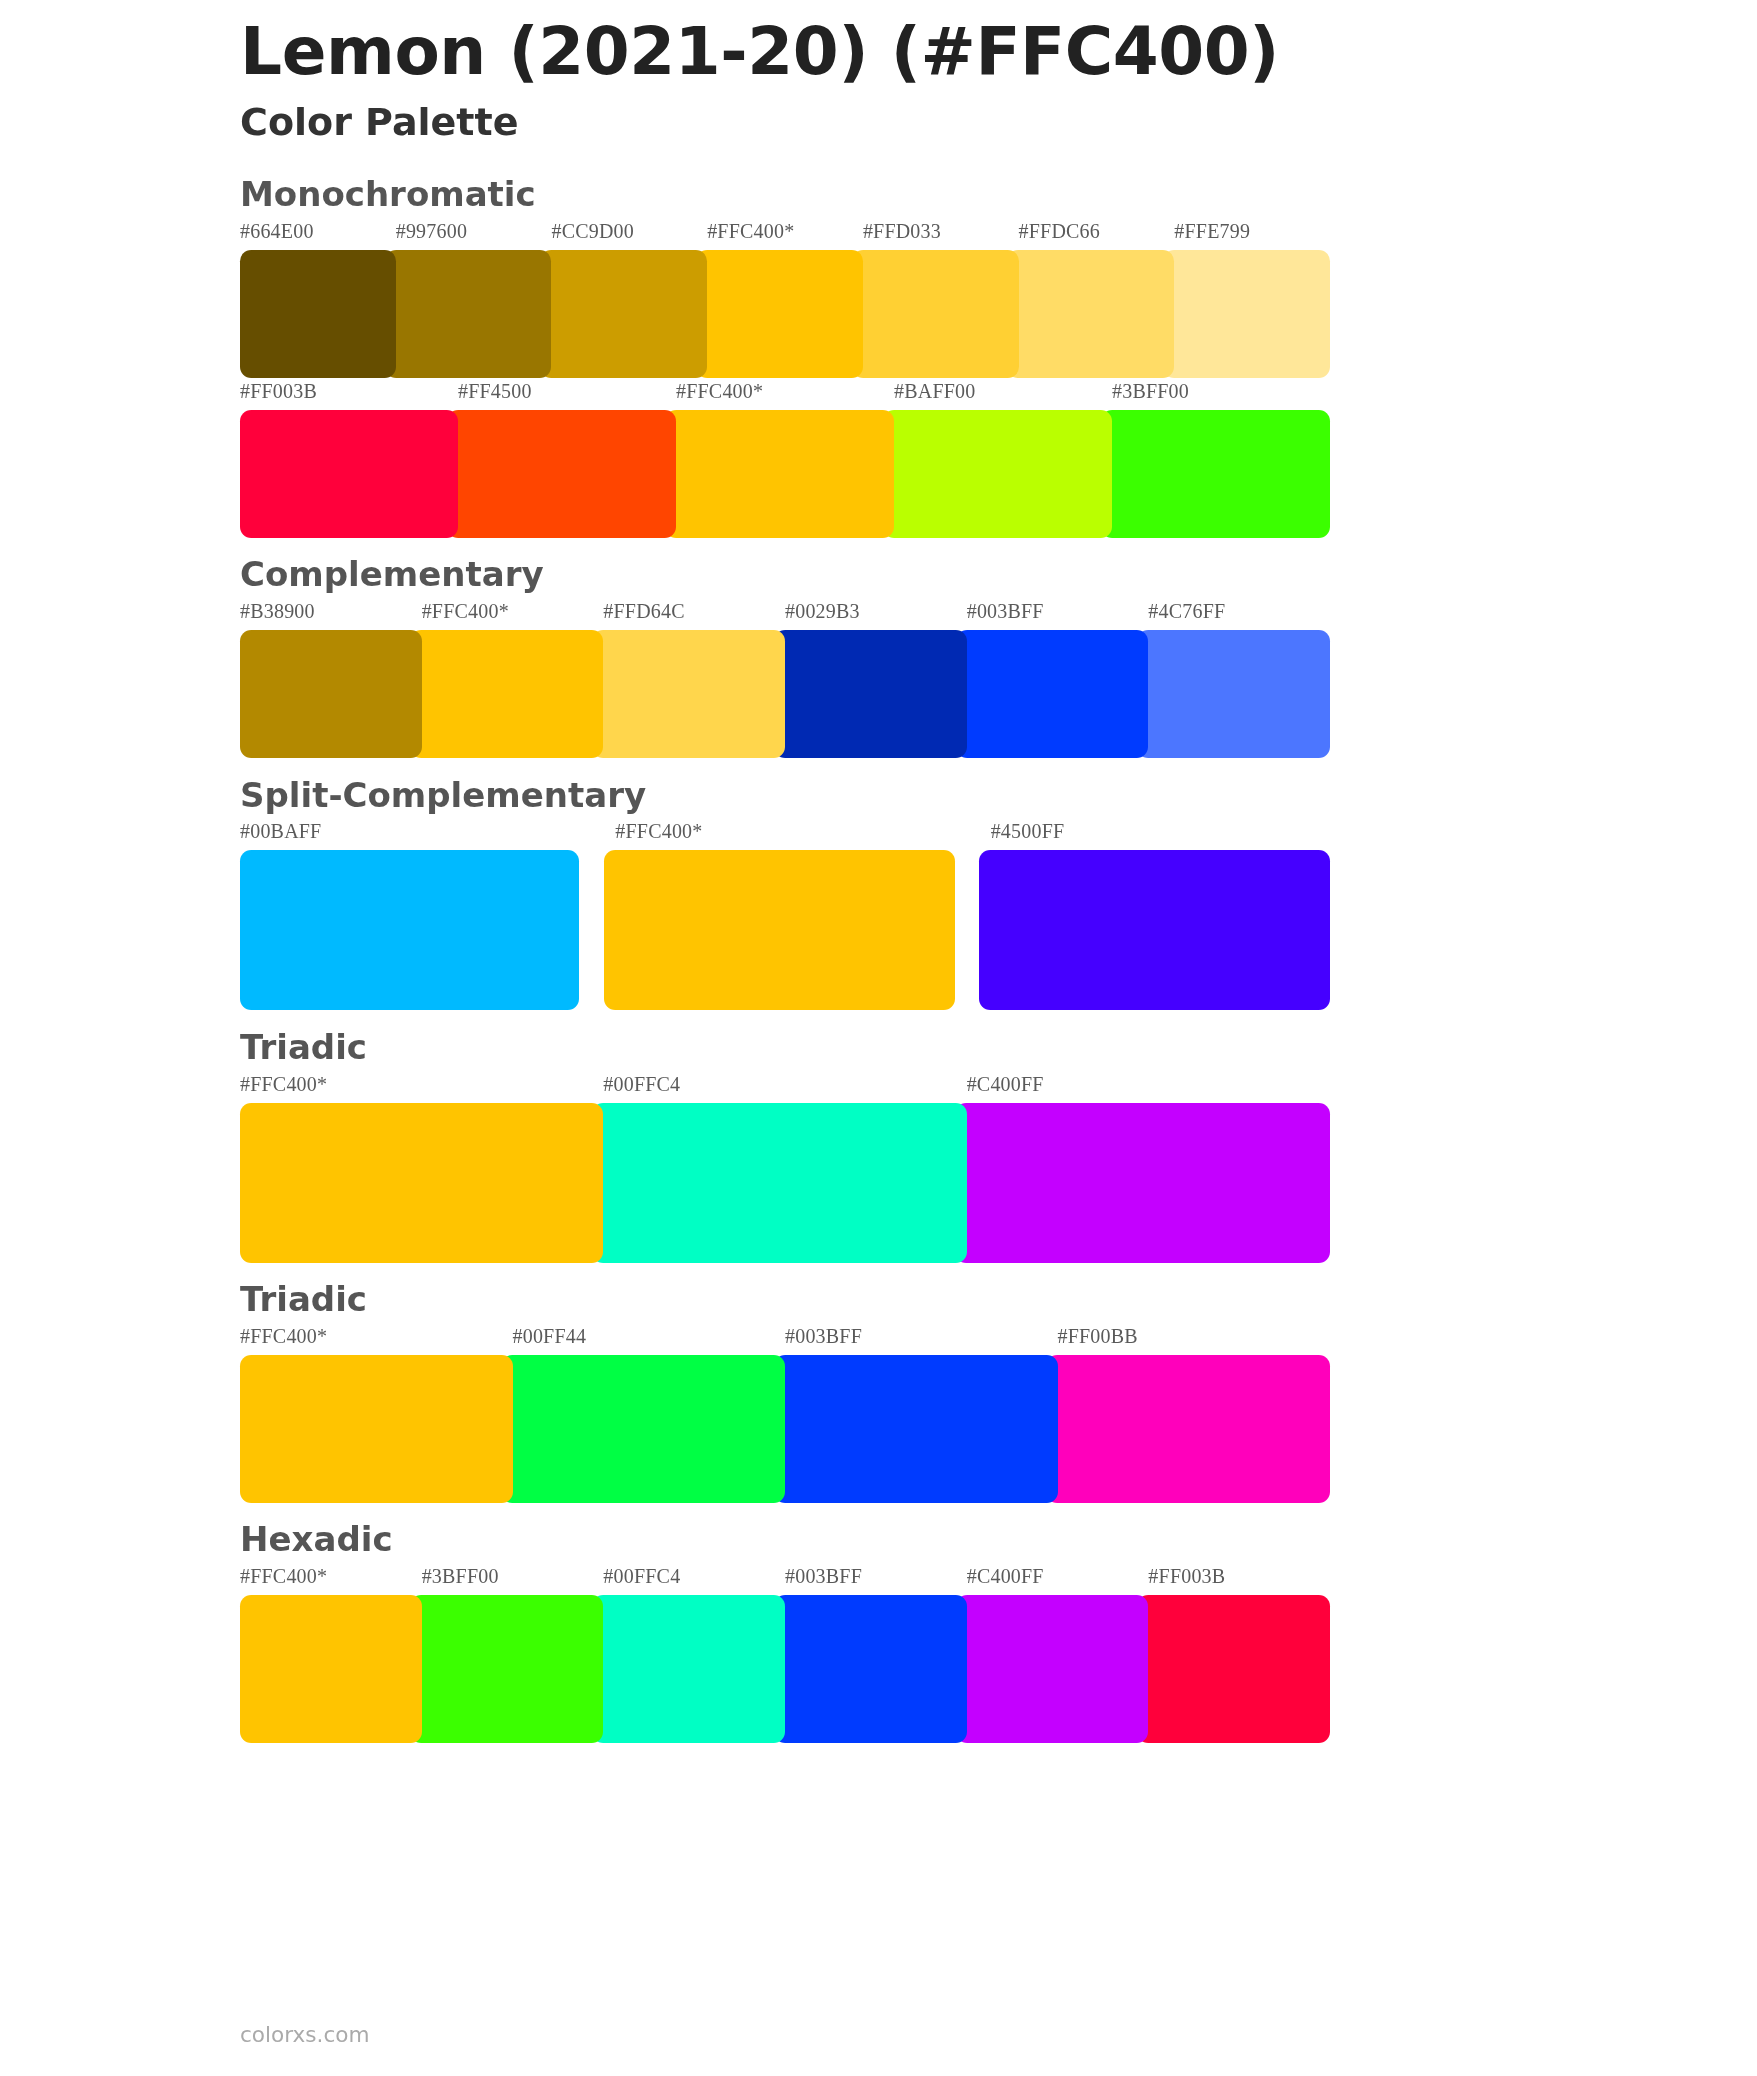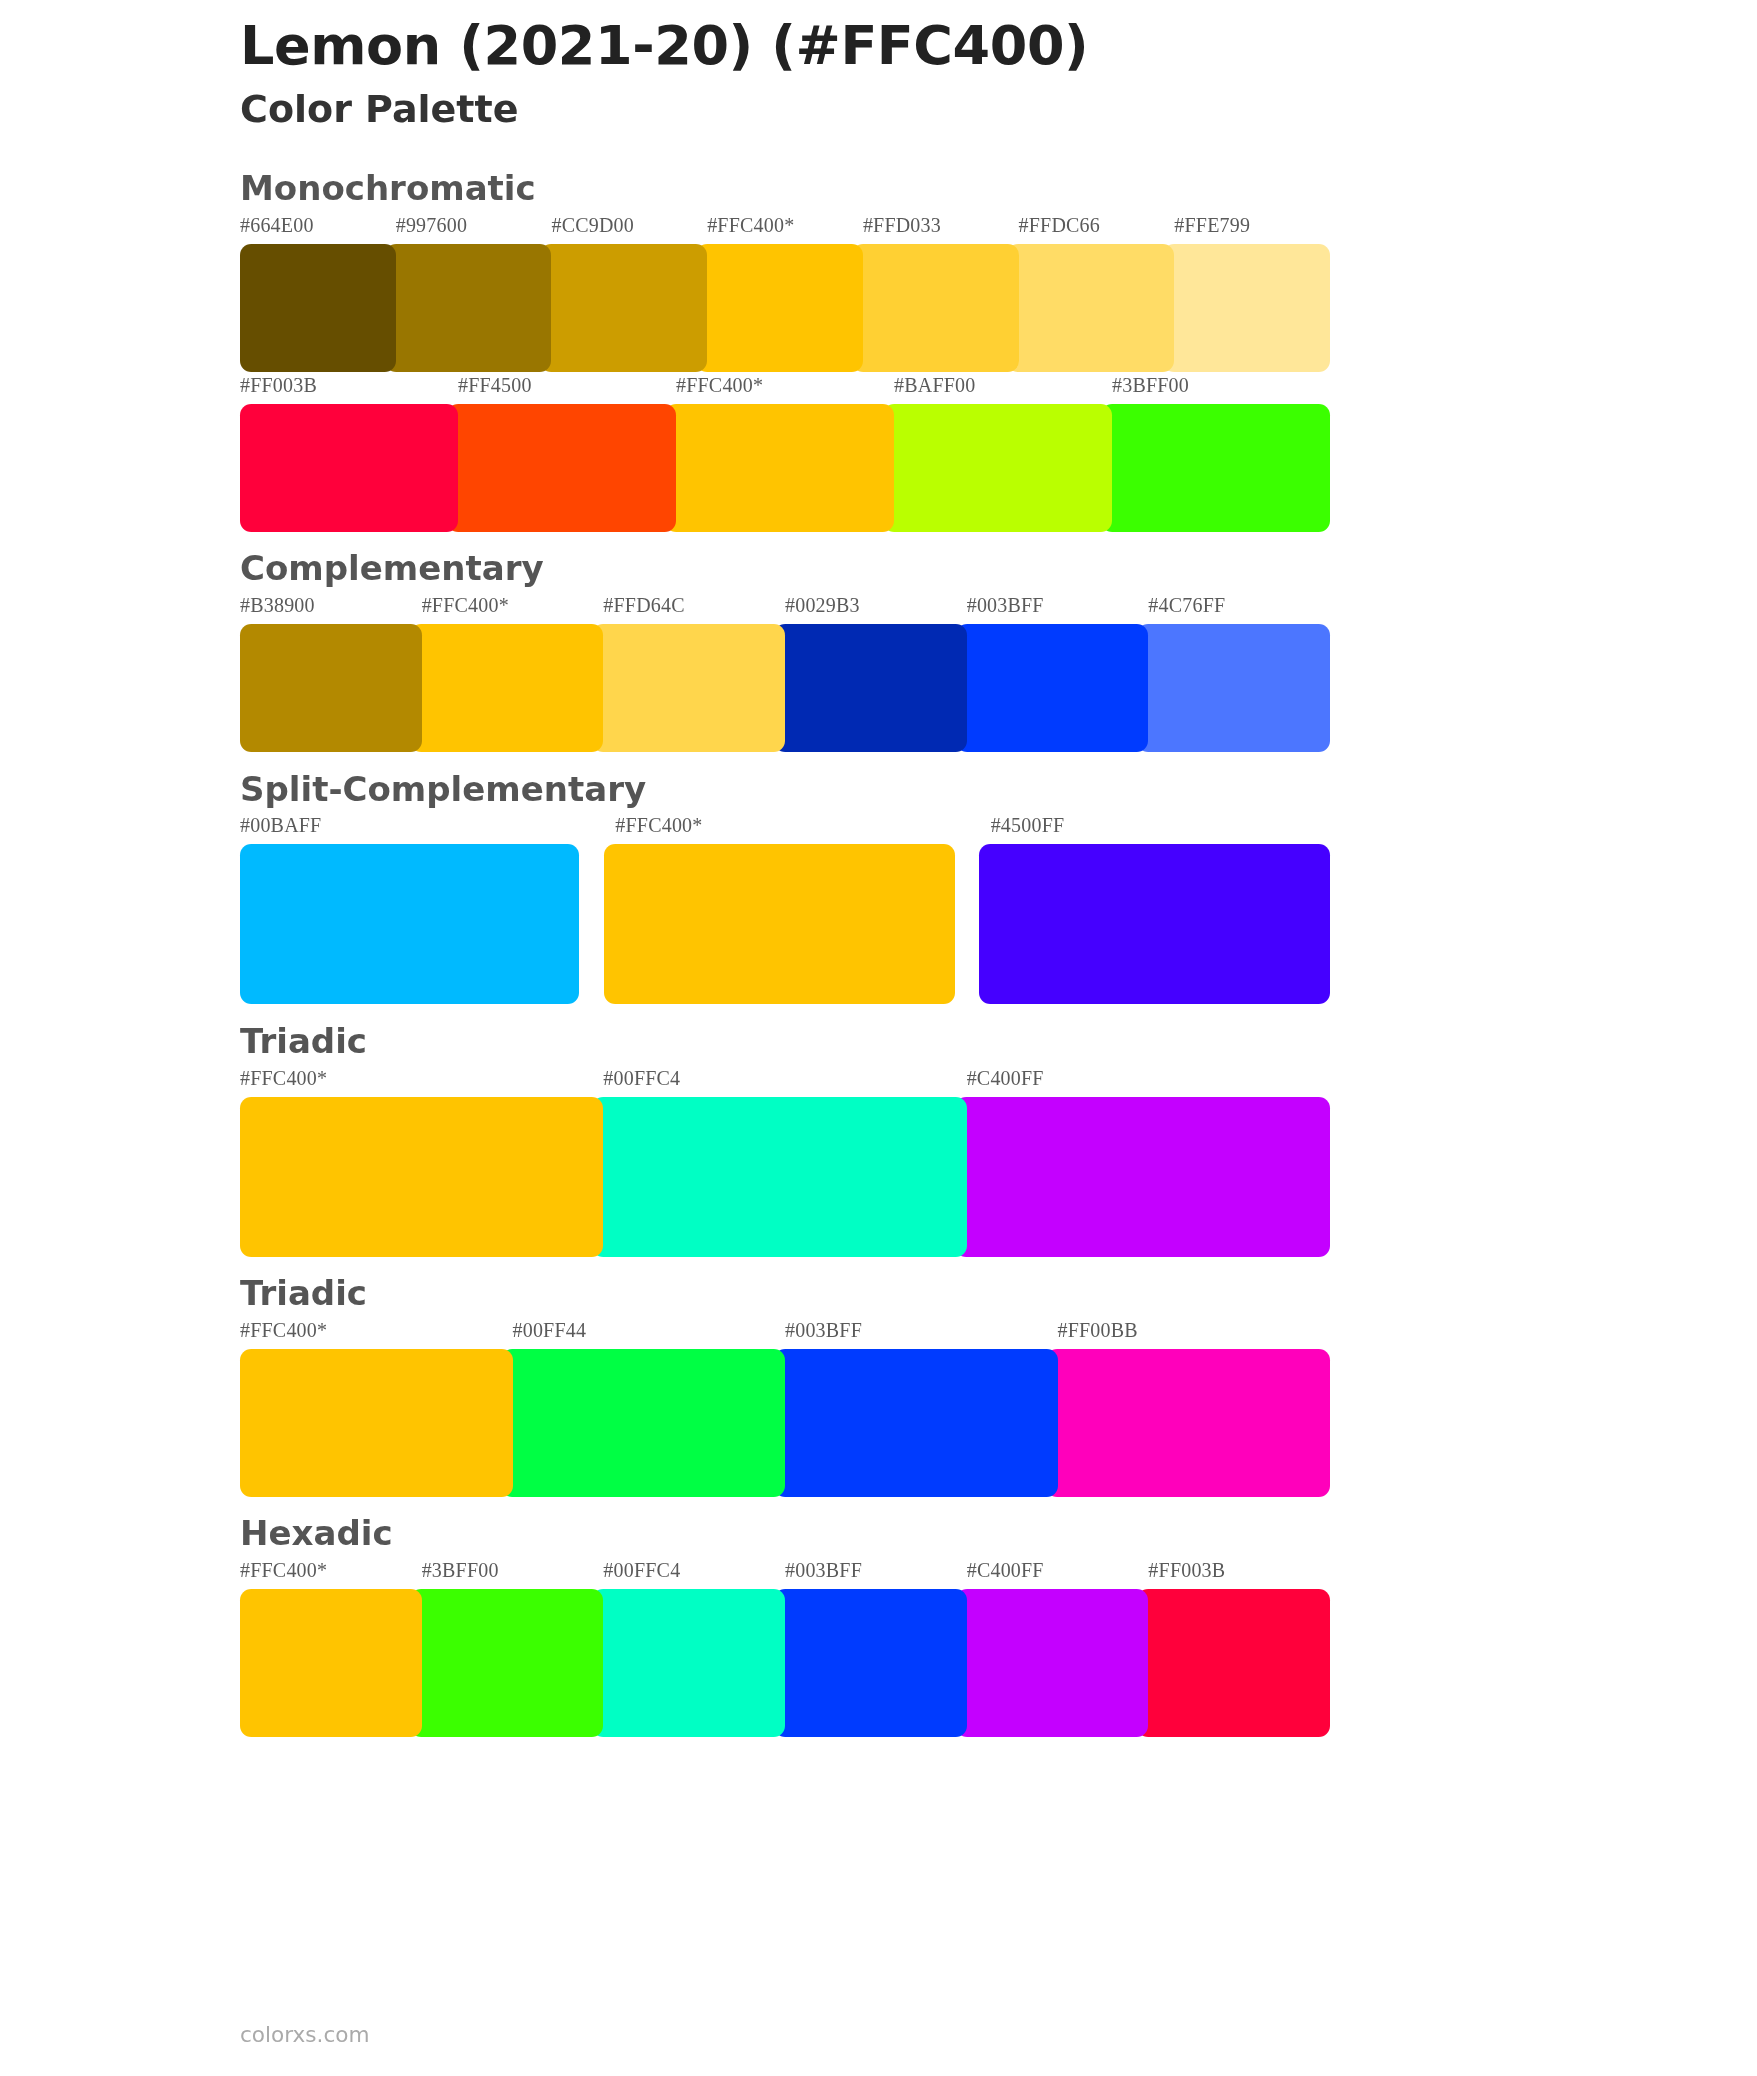--- a/index.html
+++ b/index.html
@@ -24,42 +24,42 @@
   }
 
   
   .header {
     position: absolute;
     left: 240px;
     top: 16px;
     width: 1278px;
   }
   .page-title {
-    font-size: 54px;
+    font-size: 66px;
     font-weight: bold;
     color: #222222;
     letter-spacing: -0.4px;
     line-height: 1.1;
     margin: 0;
     white-space: nowrap;
   }
   .page-subtitle {
     font-size: 38px;
     font-weight: bold;
     color: #333333;
     line-height: 1.2;
     margin: 11.2px 0 0 0;
     white-space: nowrap;
   }
 
   
   .sections {
     position: absolute;
     left: 240px;
-    top: 166px;
+    top: 172px;
     width: 1342px;
   }
   .section {
     position: relative;
     margin-bottom: 14.4px;
   }
   .section-title {
     font-size: 34px;
     font-weight: bold;
     color: #555555;

